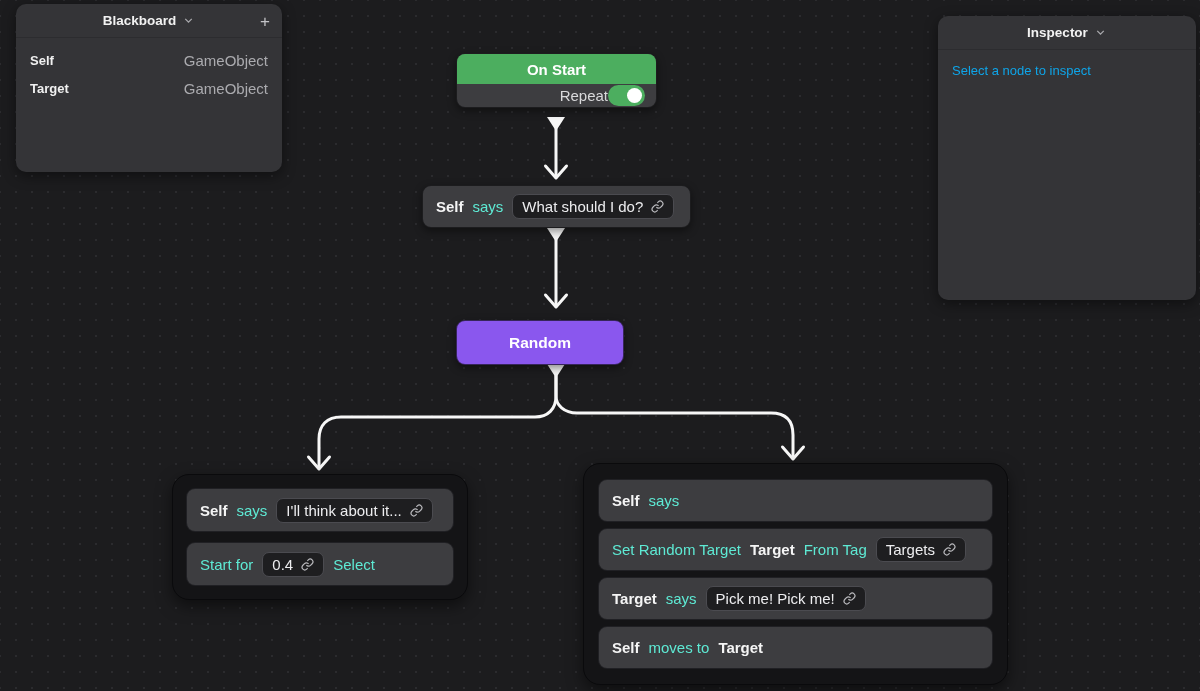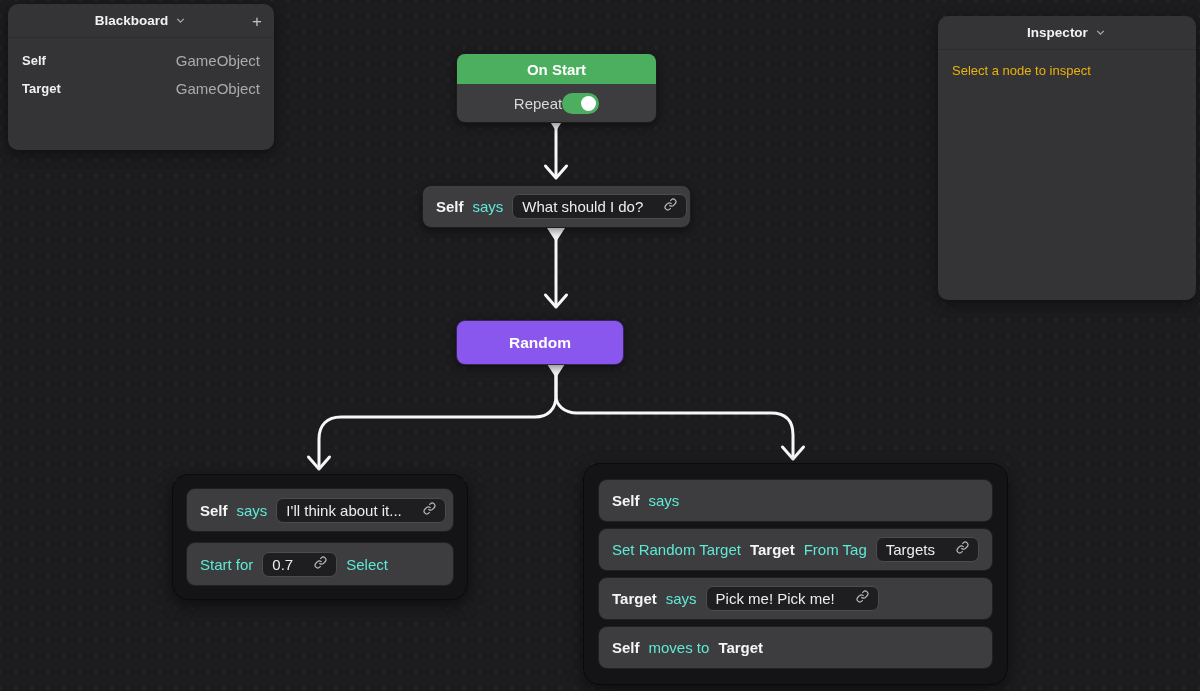--- a/index.html
+++ b/index.html
@@ -37,21 +37,21 @@
     position:absolute; right:12px; top:50%; transform:translateY(-50%);
     color:#c3c3c7; font-size:17px; font-weight:400; line-height:1; cursor:pointer;
   }
   .bb-rows { padding:8px 0 0 0; }
   .bb-row {
     height:28px; display:flex; align-items:center; justify-content:space-between;
     padding:0 14px;
   }
   .bb-name { font-size:13px; font-weight:700; color:#f0f0f0; }
   .bb-type { font-size:15px; color:#ababaf; }
-  .inspector-msg { padding:13px 14px; font-size:13px; color:#eab308; }
+  .inspector-msg { padding:13px 14px; font-size:13px; color:#0ea5e9; }
 
   
   .node {
     position:absolute; z-index:4;
     border-radius:9px;
     box-shadow:0 3px 8px rgba(0,0,0,.45);
     border:1px solid rgba(10,10,12,.65);
     background:var(--node-bg,#3d3d40);
     overflow:hidden;
     cursor:pointer;
@@ -60,40 +60,40 @@
     height:30px; display:flex; align-items:center; justify-content:center;
     font-size:15px; font-weight:700; color:#fff;
   }
   .hdr.green { background:var(--green,#4cae5f); }
   .solid {
     display:flex; align-items:center; justify-content:center;
     font-size:15.5px; font-weight:700; color:#fff;
   }
   .solid.purple { background:var(--purple,#8a57ee); }
   .node-body {
-    height:38px; display:flex; align-items:center; justify-content:center;
+    height:23px; display:flex; align-items:center; justify-content:flex-end;
     padding:0 11px; font-size:15px; color:#d9d9db;
   }
   .toggle {
     width:37px; height:21px; border-radius:11px; position:relative;
     background:var(--green,#4cae5f); cursor:pointer; flex:0 0 auto;
   }
   .toggle .knob {
     position:absolute; right:3px; top:3px; width:15px; height:15px;
     border-radius:50%; background:#fff;
   }
   .stmt {
     display:flex; align-items:center; gap:9px;
     padding:0 13px; font-size:15px; white-space:nowrap;
   }
   .node.stmt-node { display:flex; }
   .subject { font-weight:700; color:#f5f5f5; }
   .verb { color:#5eead4; }
   .field {
-    display:inline-flex; align-items:flex-start; gap:21px;
+    display:inline-flex; align-items:center; gap:8px;
     background:var(--field-bg,#1e1e20);
     border:1.5px solid #4b4b50; border-radius:7px;
     padding:3px 9px; color:#ededef; cursor:text;
   }
   .link-icon { display:inline-flex; color:#b9b9bd; cursor:pointer; }
   .link-icon svg { width:13px; height:13px; }
 
   
   .group {
     position:absolute; z-index:3;
@@ -133,21 +133,21 @@
     <path d="M545.5 295 L556 307 L566.5 295"></path>
 
     <polygon points="547,364 565,364 556,378" fill="#f7f7f7" stroke="none"></polygon>
     <path d="M556 376 V396 C556 409 548 417 535 417 L341 417 C327 417 319 425 319 439 V468"></path>
     <path d="M308.5 457 L319 469 L329.5 457"></path>
     <path d="M556 376 V396 C556 405 564 413 577 413 L771 413 C786 413 793 421 793 435 V458"></path>
     <path d="M782.5 447 L793 459 L803.5 447"></path>
   </g>
 </svg>
 
-<div class="panel" style="left:8px; top:4px; width:266px; height:146px;">
+<div class="panel" style="left:16px; top:4px; width:266px; height:168px;">
   <div class="panel-header">
     <span class="panel-title">Blackboard</span>
     <span class="chev">
       <svg viewBox="0 0 24 24" fill="none" stroke="currentColor" stroke-width="2.4">
           <path d="M6 9l6 6 6-6"></path>
         </svg>
     </span>
     <span class="plus-btn">+</span>
   </div>
   <div class="bb-rows">
@@ -214,21 +214,21 @@
         <svg viewBox="0 0 24 24" fill="none" stroke="currentColor" stroke-width="2.2">
             <path d="M10 13a5 5 0 0 0 7.54.54l3-3a5 5 0 0 0-7.07-7.07l-1.72 1.71"></path>
             <path d="M14 11a5 5 0 0 0-7.54-.54l-3 3a5 5 0 0 0 7.07 7.07l1.71-1.71"></path>
           </svg>
       </span>
     </span>
   </div>
   <div class="grp-row">
     <span class="verb">Start for</span>
     <span class="field">
-      <span>0.7</span>
+      <span>0.4</span>
       <span class="link-icon">
         <svg viewBox="0 0 24 24" fill="none" stroke="currentColor" stroke-width="2.2">
             <path d="M10 13a5 5 0 0 0 7.54.54l3-3a5 5 0 0 0-7.07-7.07l-1.72 1.71"></path>
             <path d="M14 11a5 5 0 0 0-7.54-.54l-3 3a5 5 0 0 0 7.07 7.07l1.71-1.71"></path>
           </svg>
       </span>
     </span>
     <span class="verb">Select</span>
   </div>
 </div>

